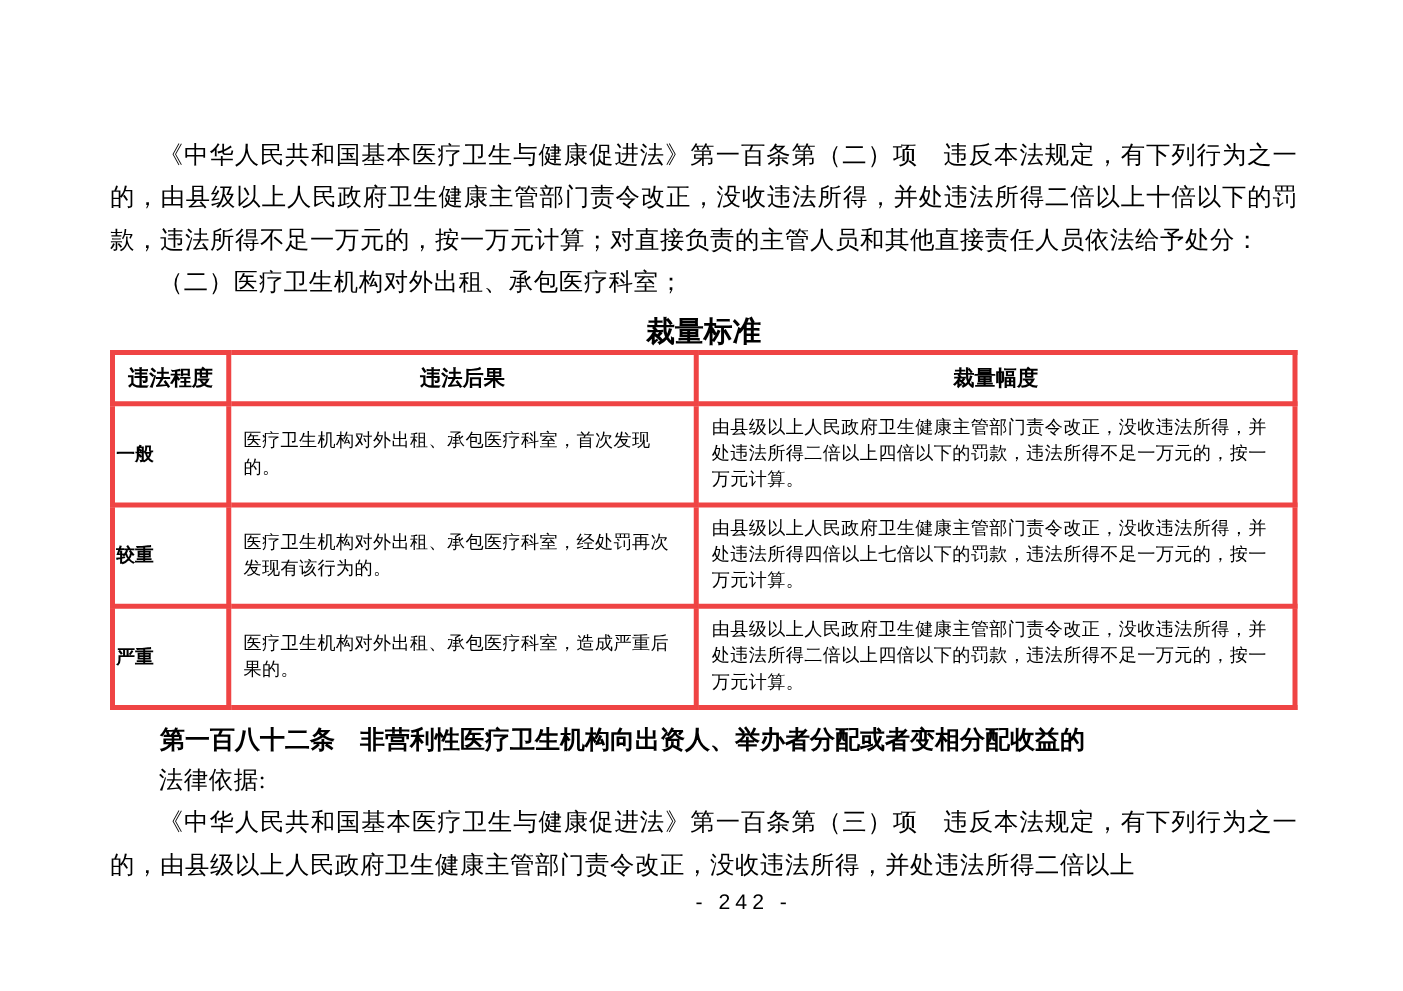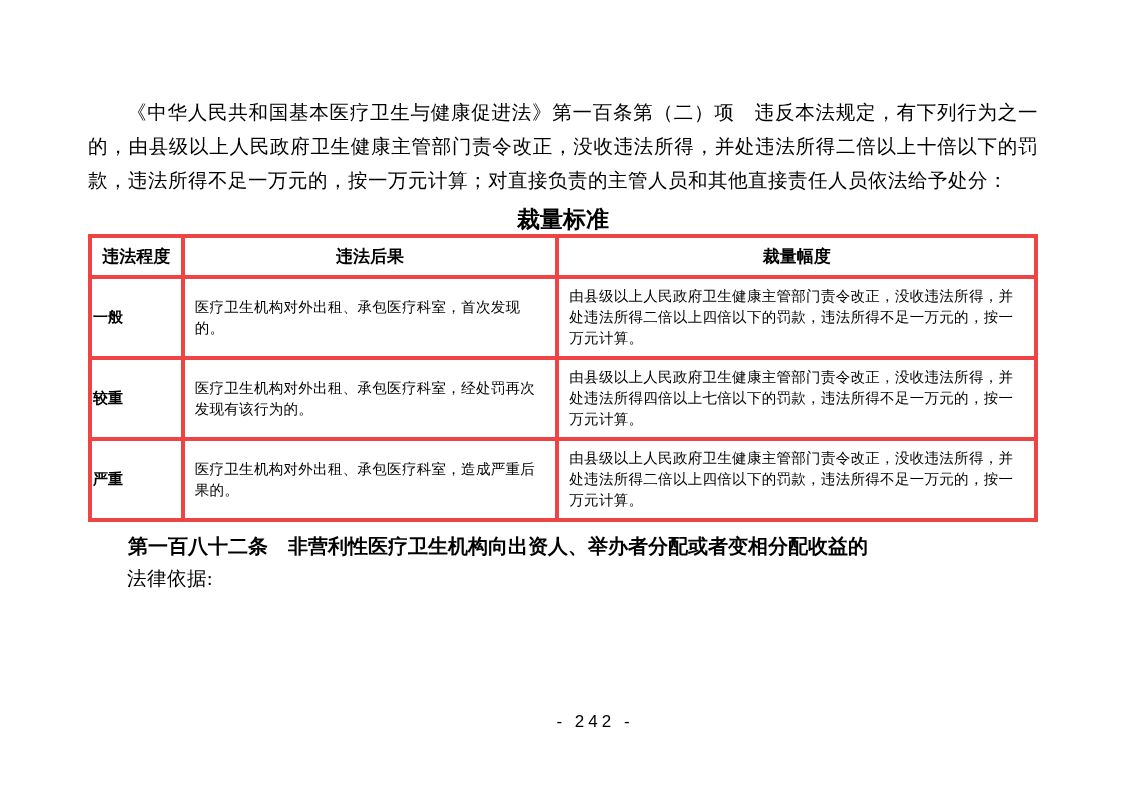--- a/index.html
+++ b/index.html
@@ -13,21 +13,21 @@
     height: 793px;
     background: #ffffff;
     color: #000000;
     font-family: "Liberation Serif", "DejaVu Serif", serif;
     overflow: hidden;
     box-sizing: border-box;
   }
   .content {
     position: absolute;
     left: 88px;
-    top: 96px;
+    top: 108px;
     width: 950px;
   }
   .body-para {
     margin: 0;
     font-size: 19.5px;
     line-height: 34px;
     text-align: justify;
     text-justify: inter-ideograph;
     letter-spacing: 0.5px;
   }
@@ -96,20 +96,21 @@
   }
 </style>
 </head>
 <body>
 
 <div class="page">
   <div class="content">
 
     <p class="body-para indent">《中华人民共和国基本医疗卫生与健康促进法》第一百条第（二）项　违反本法规定，有下列行为之一的，由县级以上人民政府卫生健康主管部门责令改正，没收违法所得，并处违法所得二倍以上十倍以下的罚款，违法所得不足一万元的，按一万元计算；对直接负责的主管人员和其他直接责任人员依法给予处分：</p>
 
+    <p class="body-para indent">（二）医疗卫生机构对外出租、承包医疗科室；</p>
 
     <div class="table-title">裁量标准</div>
 
     <table class="standard">
       <colgroup>
           <col class="c1">
           <col class="c2">
           <col class="c3">
         </colgroup>
       <thead>
@@ -135,17 +136,18 @@
           <td class="cell-text">医疗卫生机构对外出租、承包医疗科室，造成严重后果的。</td>
           <td class="cell-text">由县级以上人民政府卫生健康主管部门责令改正，没收违法所得，并处违法所得二倍以上四倍以下的罚款，违法所得不足一万元的，按一万元计算。</td>
         </tr>
       </tbody>
     </table>
 
     <p class="section-heading">第一百八十二条　非营利性医疗卫生机构向出资人、举办者分配或者变相分配收益的</p>
 
     <p class="body-para indent">法律依据:</p>
 
+    <p class="body-para indent">《中华人民共和国基本医疗卫生与健康促进法》第一百条第（三）项　违反本法规定，有下列行为之一的，由县级以上人民政府卫生健康主管部门责令改正，没收违法所得，并处违法所得二倍以上</p>
 
   </div>
 
   <div class="page-number">- 242 -</div>
 </div>
 
 </body></html>

